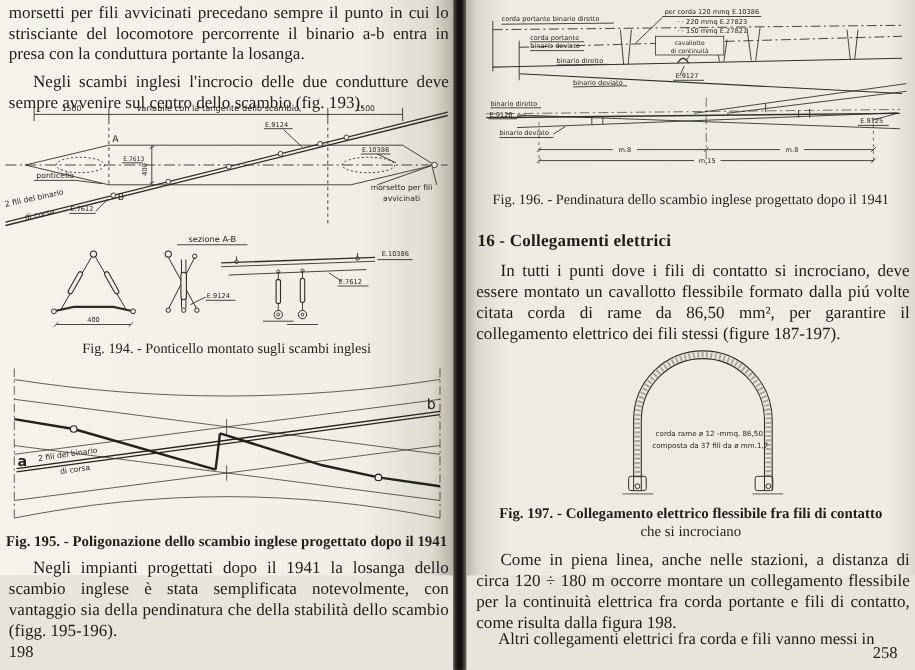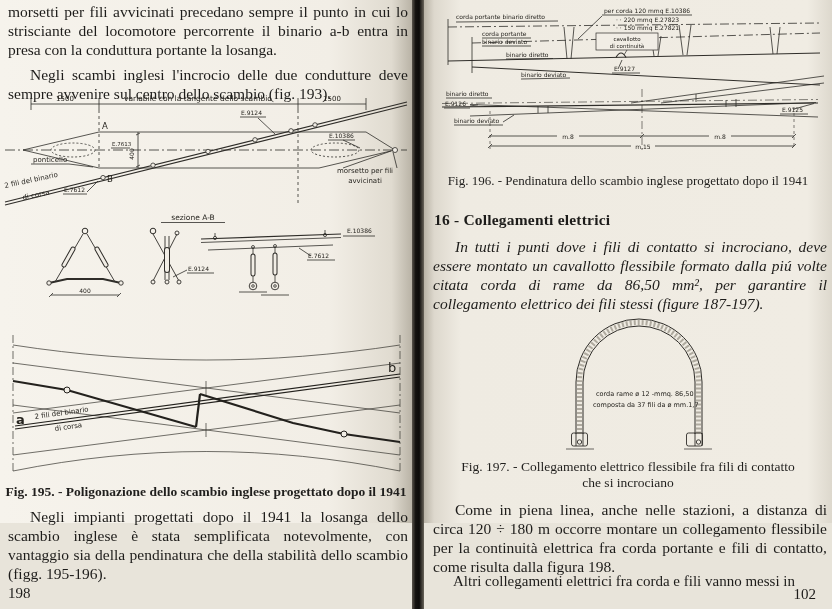--- a/index.html
+++ b/index.html
@@ -169,20 +169,21 @@
         </g>
         <g font-size="6">
           <text x="344" y="145">E.10386</text>
           <text x="305" y="170">E.7612</text>
           <text x="185" y="183">E.9124</text>
           <text x="82" y="205" text-anchor="middle">400</text>
         </g>
       </g>
     </svg>
 
+    <div class="caption" style="top:309px;">Fig. 194. - Ponticello montato sugli scambi inglesi</div>
 
     <svg class="fig" style="top:331px;left:3px;" width="406" height="148" viewBox="0 0 406 148">
       <g stroke="#35332e" stroke-width="0.7" fill="none">
         <line x1="10" y1="4" x2="10" y2="142" stroke-dasharray="8,3,2,3"></line>
         <line x1="397" y1="4" x2="397" y2="142" stroke-dasharray="8,3,2,3"></line>
         <line x1="10" y1="32" x2="397" y2="82"></line>
         <line x1="10" y1="82" x2="397" y2="32"></line>
         <line x1="10" y1="74" x2="397" y2="124"></line>
         <line x1="10" y1="124" x2="397" y2="74"></line>
         <path d="M10,14 C140,34 266,34 397,14"></path>
@@ -304,21 +305,21 @@
         <text x="142" y="135.5" text-anchor="middle">m.8</text>
         <text x="294" y="135.5" text-anchor="middle">m.8</text>
         <text x="217" y="145.5" text-anchor="middle">m.15</text>
       </g>
     </svg>
 
     <div class="caption" style="top:173px;font-size:13px;">Fig. 196. - Pendinatura dello scambio inglese progettato dopo il 1941</div>
 
     <div class="heading" style="top:211px;left:10px;">16 - Collegamenti elettrici</div>
 
-    <p class="para indent" style="top:237px;left:9px;width:394px;font-style:italic;">In tutti i punti dove i fili di contatto si incrociano, deve essere montato un cavallotto flessibile formato dalla piú volte citata corda di rame da 86,50 mm², per garantire il collegamento elettrico dei fili stessi (figure 187-197).</p>
+    <p class="para indent" style="top:237px;left:9px;width:394px;">In tutti i punti dove i fili di contatto si incrociano, deve essere montato un cavallotto flessibile formato dalla piú volte citata corda di rame da 86,50 mm², per garantire il collegamento elettrico dei fili stessi (figure 187-197).</p>
 
     <svg class="fig" style="top:316px;left:132px;" width="212" height="140" viewBox="0 0 212 140">
       <g>
         <path d="M23.5,118 L23.5,66 A59.5,59.5 0 0 1 142.5,66 L142.5,118" stroke="#9a9488" stroke-width="5" fill="none" stroke-dasharray="2,2" opacity="0.75"></path>
         <path d="M20,118 L20,66 A63,63 0 0 1 146,66 L146,118" stroke="#2f2d29" stroke-width="1" fill="none"></path>
         <path d="M27,118 L27,66 A56,56 0 0 1 139,66 L139,118" stroke="#2f2d29" stroke-width="1" fill="none"></path>
       </g>
       <g stroke="#2f2d29" stroke-width="0.9" fill="none">
         <rect x="15.5" y="117" width="16" height="13" rx="2"></rect>
         <line x1="20" y1="117" x2="20" y2="130"></line>
@@ -330,22 +331,22 @@
         <circle cx="142.5" cy="126" r="2.2"></circle>
         <line x1="10" y1="133" x2="38" y2="133" stroke-width="0.7"></line>
         <line x1="128" y1="133" x2="156" y2="133" stroke-width="0.7"></line>
       </g>
       <g font-size="6.5">
         <text x="40" y="80">corda rame ø 12 -mmq. 86,50</text>
         <text x="37" y="91">composta da 37 fili da ø mm.1,7</text>
       </g>
     </svg>
 
-    <div class="caption" style="top:459px;font-size:13.5px;">Fig. 197. - Collegamento elettrico flessibile fra fili di contatto</div>
+    <div class="caption" style="top:459px;font-size:13.5px;font-weight:bold;">Fig. 197. - Collegamento elettrico flessibile fra fili di contatto</div>
     <div class="caption" style="top:475px;font-size:13.5px;">che si incrociano</div>
 
     <p class="para indent" style="top:500px;left:9px;width:394px;">Come in piena linea, anche nelle stazioni, a distanza di circa 120 ÷ 180 m occorre montare un collegamento flessibile per la continuità elettrica fra corda portante e fili di contatto, come risulta dalla figura 198.</p>
 
     <p class="para nw" style="top:572px;left:9px;padding-left:20px;font-size:15px;">Altri collegamenti elettrici fra corda e fili vanno messi in</p>
 
-    <div class="pagenum" style="top:586px;right:16px;">102</div>
+    <div class="pagenum" style="top:586px;right:16px;">258</div>
   </div>
 </div>
 
 </body></html>

